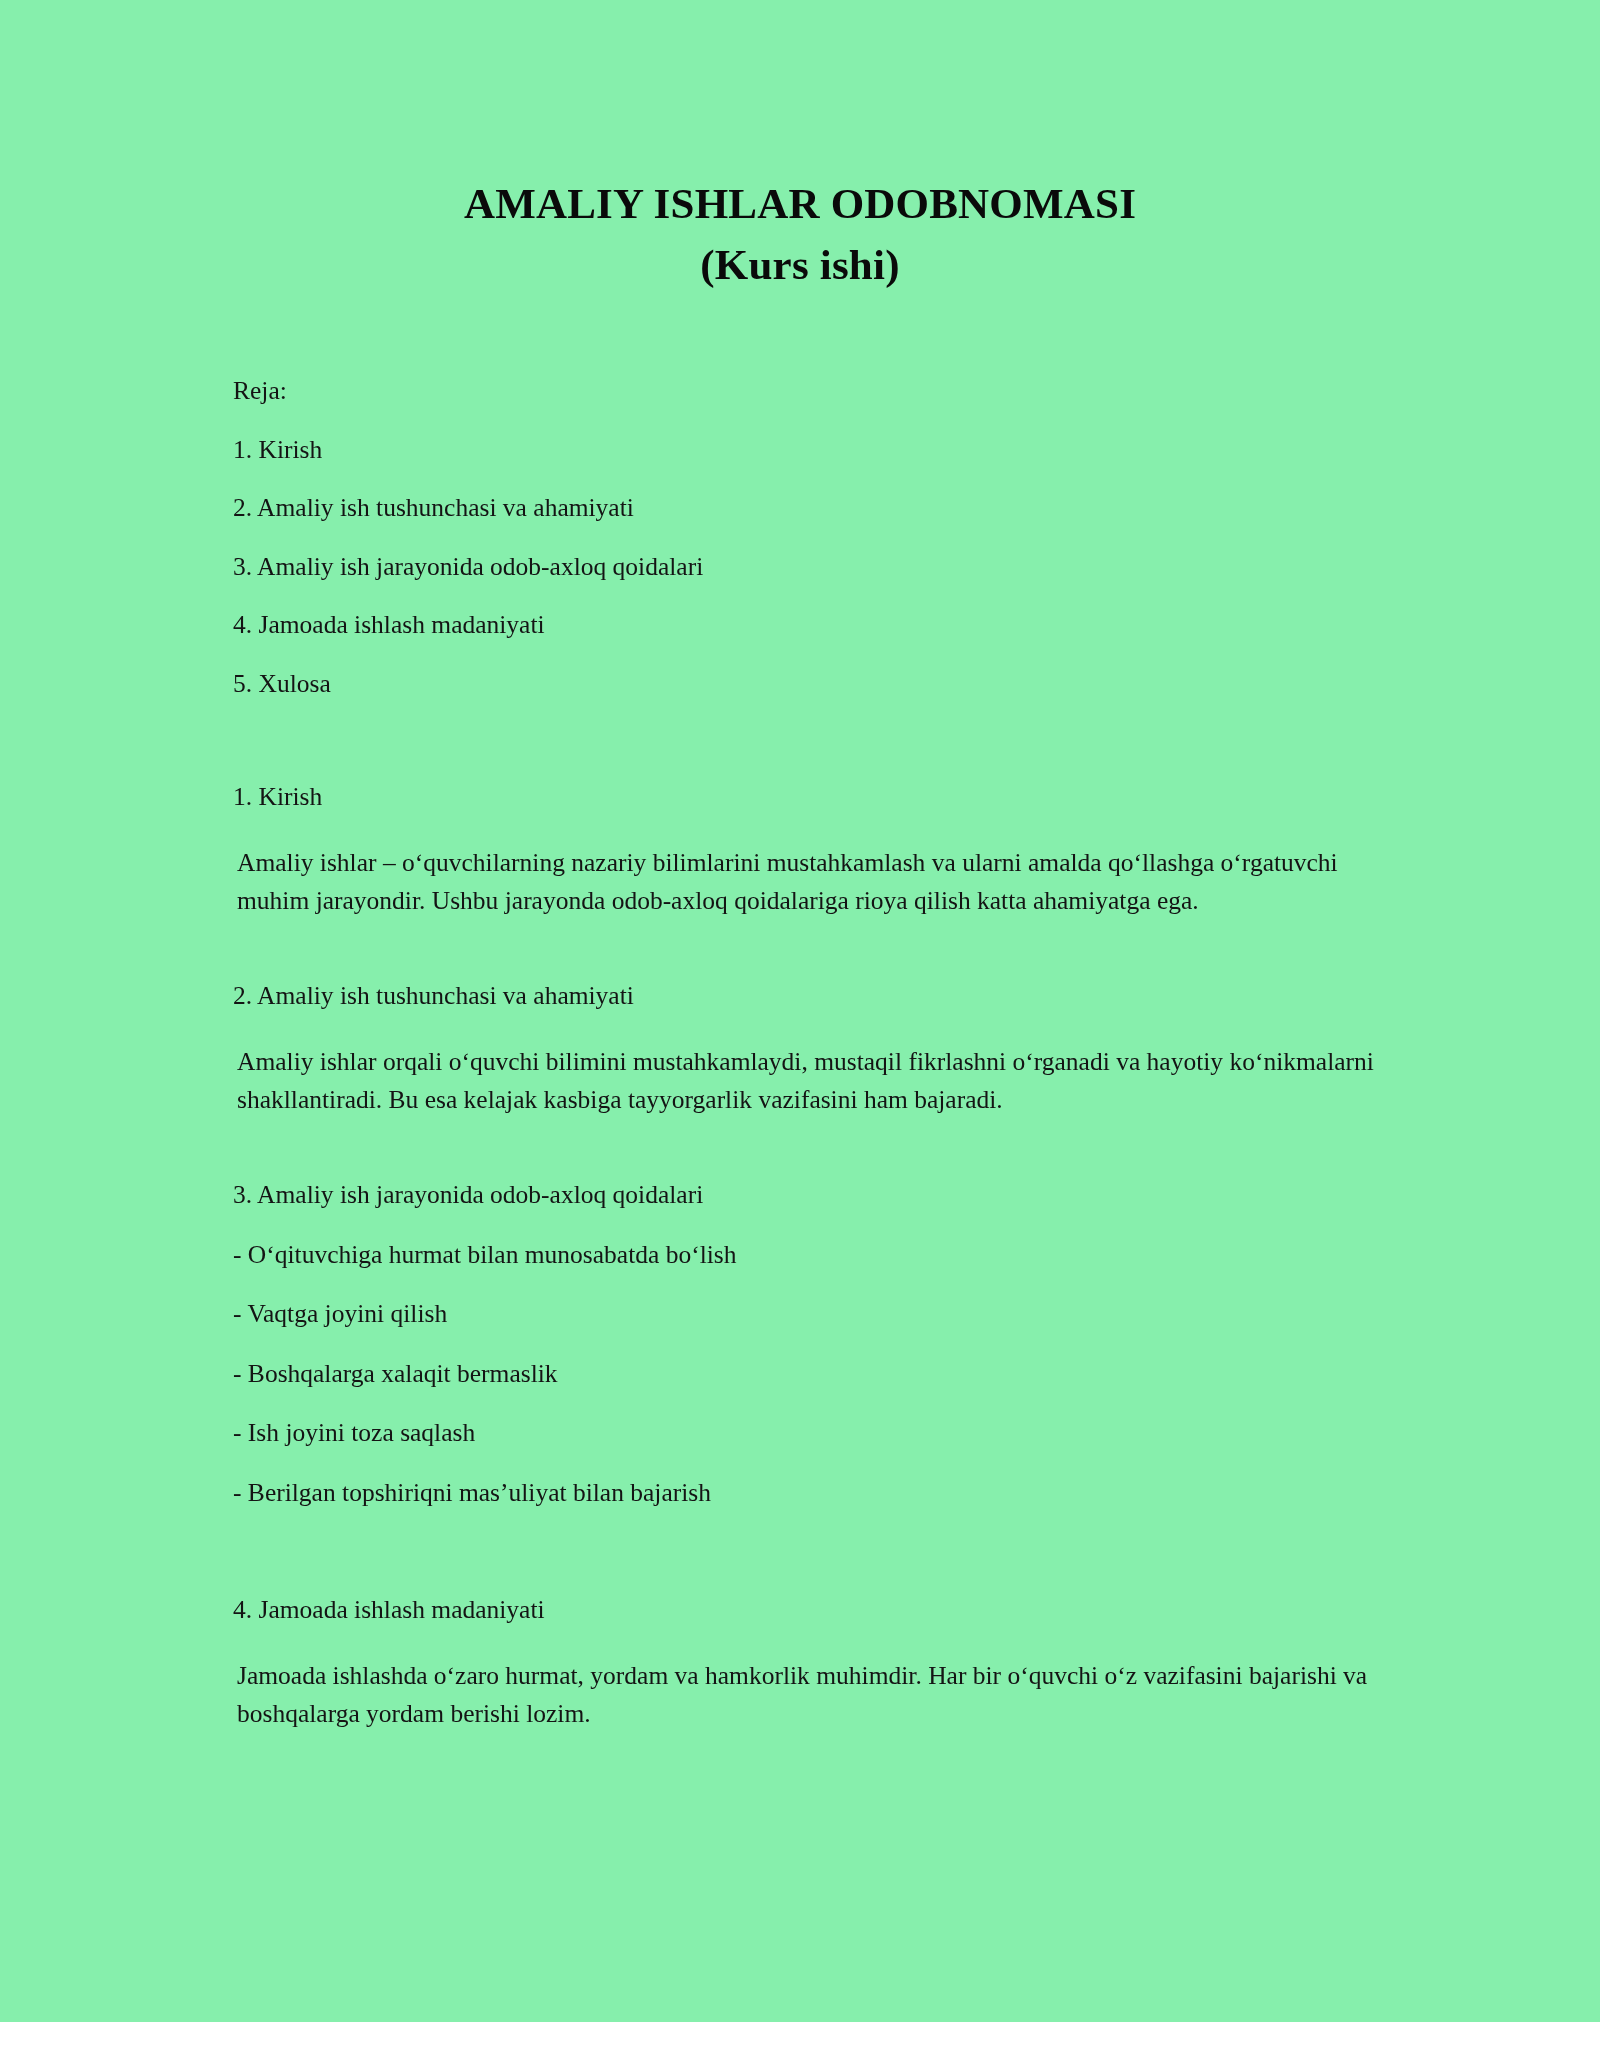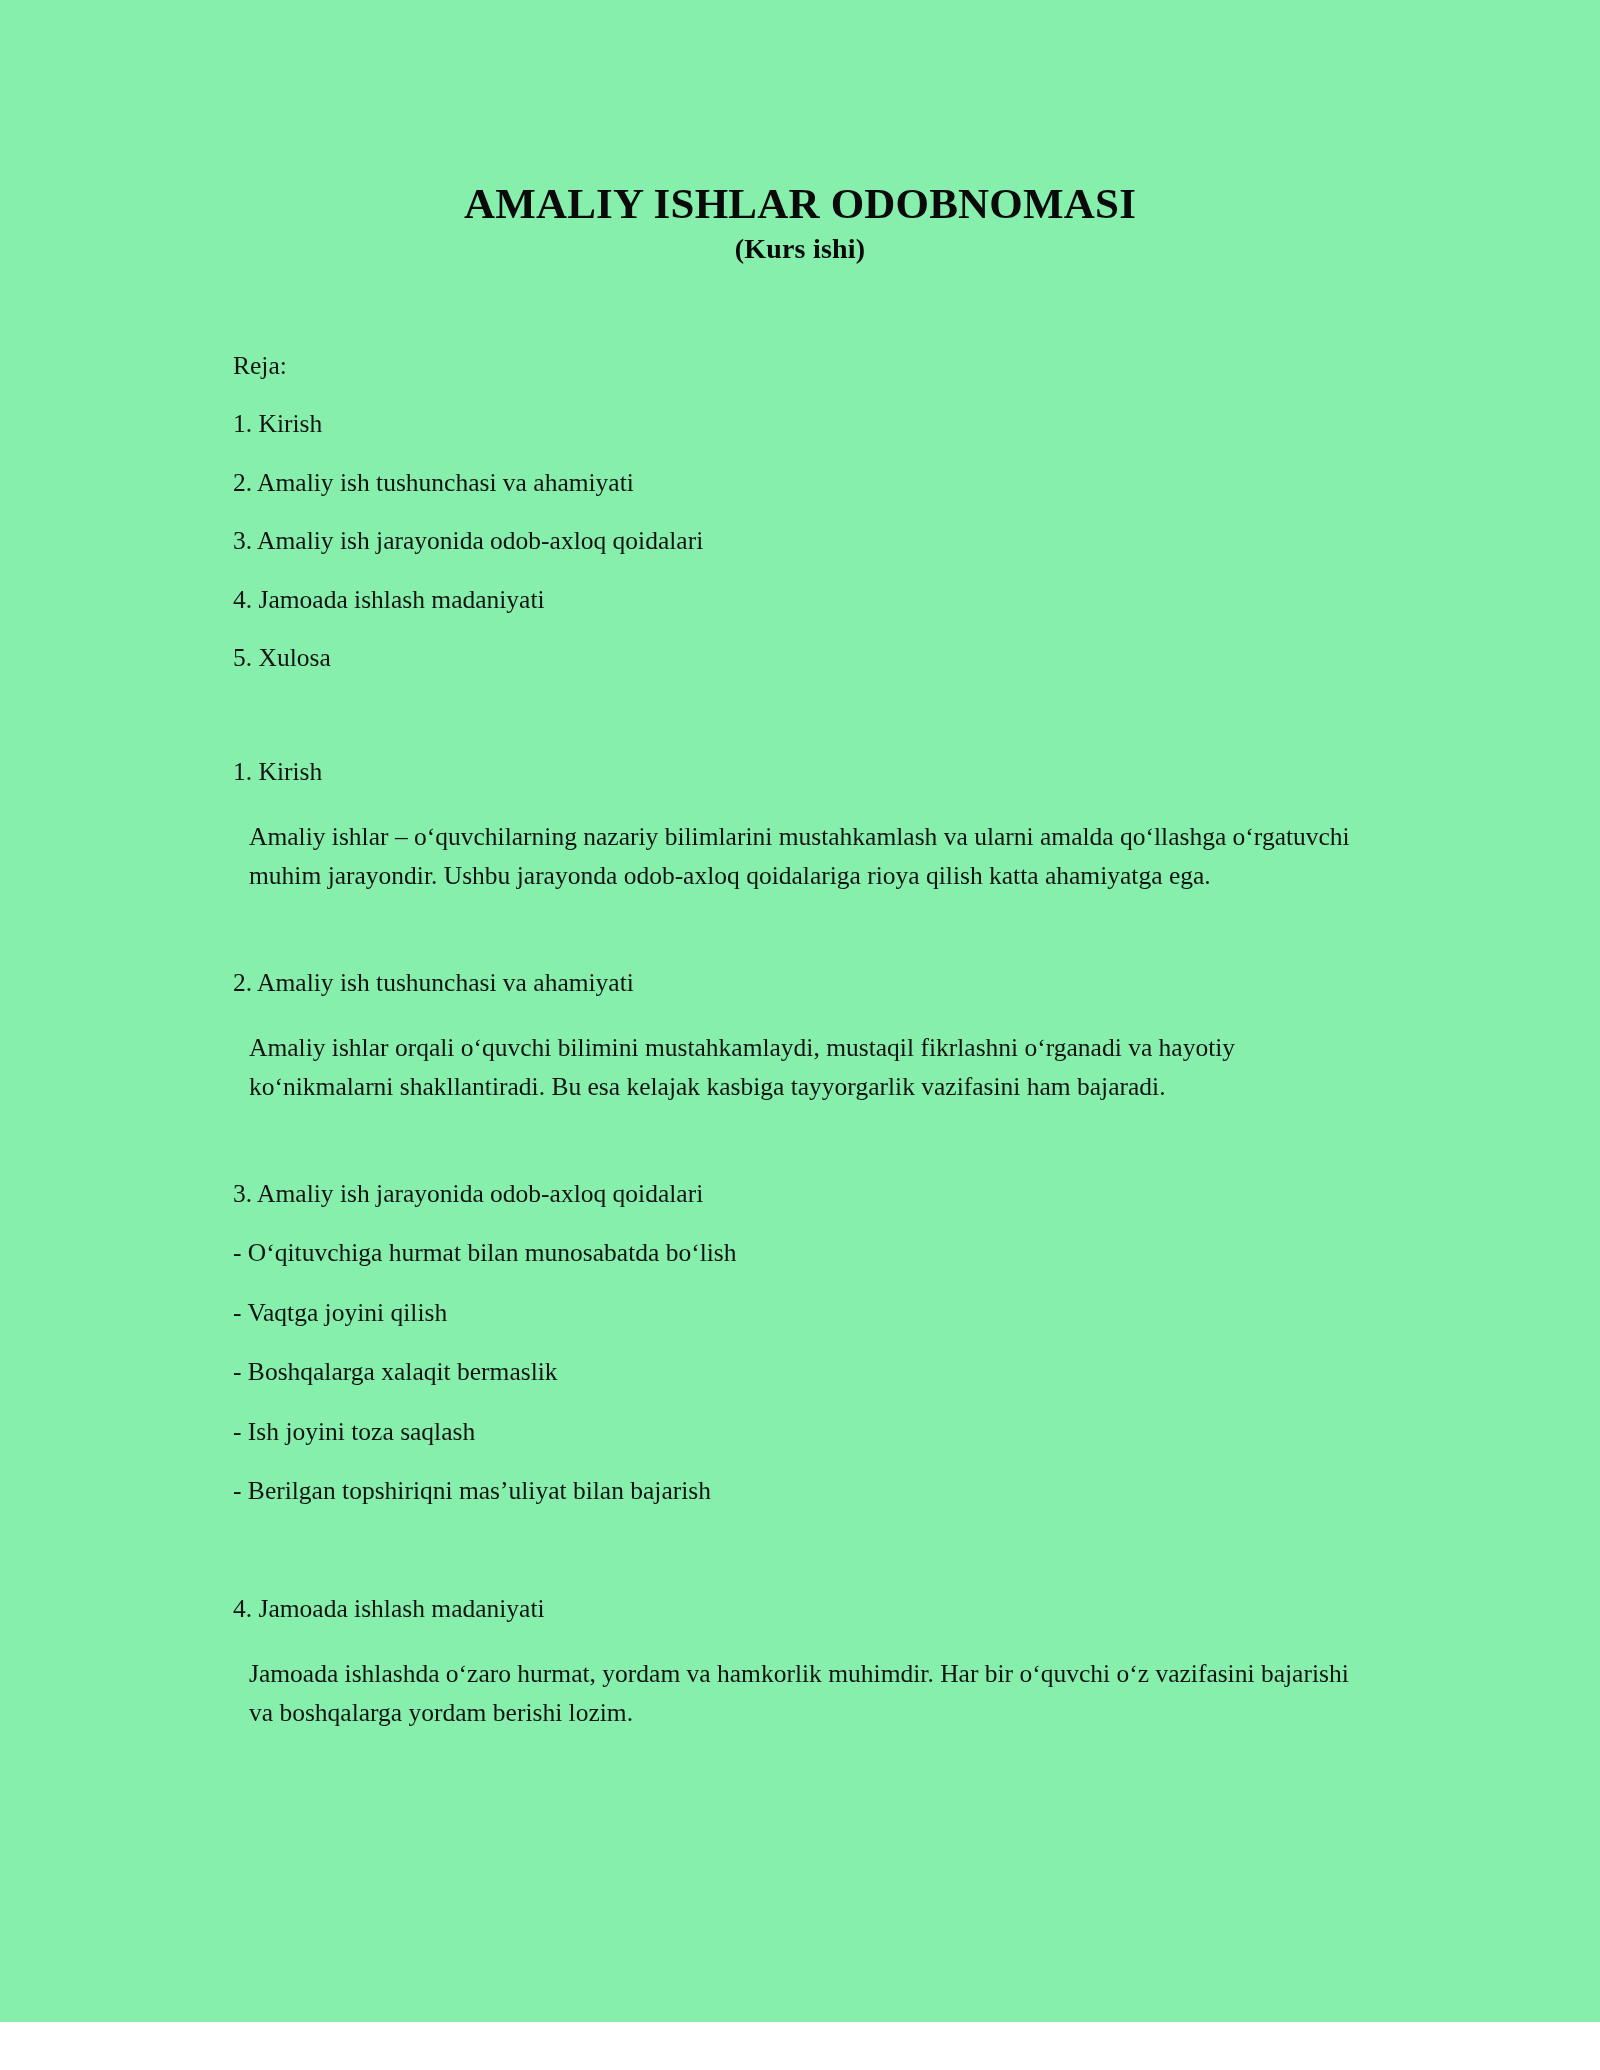--- a/index.html
+++ b/index.html
@@ -37,22 +37,22 @@
     font-weight: bold;
     color: #0a0a0a;
     letter-spacing: 0.2px;
     line-height: 1.28;
     margin: 0;
   }
   .doc-title {
     font-size: 43px;
   }
   .doc-subtitle {
-    font-size: 28px;
-    margin-top: 0;
+    font-size: 43px;
+    margin-top: 6px;
   }
 
   
   .body-area {
     margin-left: 233px;
     width: 1145px;
     padding-top: 86px;
   }
 
   .line {
@@ -60,21 +60,21 @@
     line-height: 1.0;
     color: #141414;
     margin: 0 0 33px 0;
     white-space: pre-wrap;
   }
 
   .para {
     font-size: 25.5px;
     line-height: 1.52;
     color: #141414;
-    margin: 16px;
+    margin: 4px;
     text-align: left;
     max-width: 1140px;
   }
 
   .section-head {
     font-size: 25.5px;
     line-height: 1.0;
     color: #141414;
     margin: 0 0 34px 0;
   }

